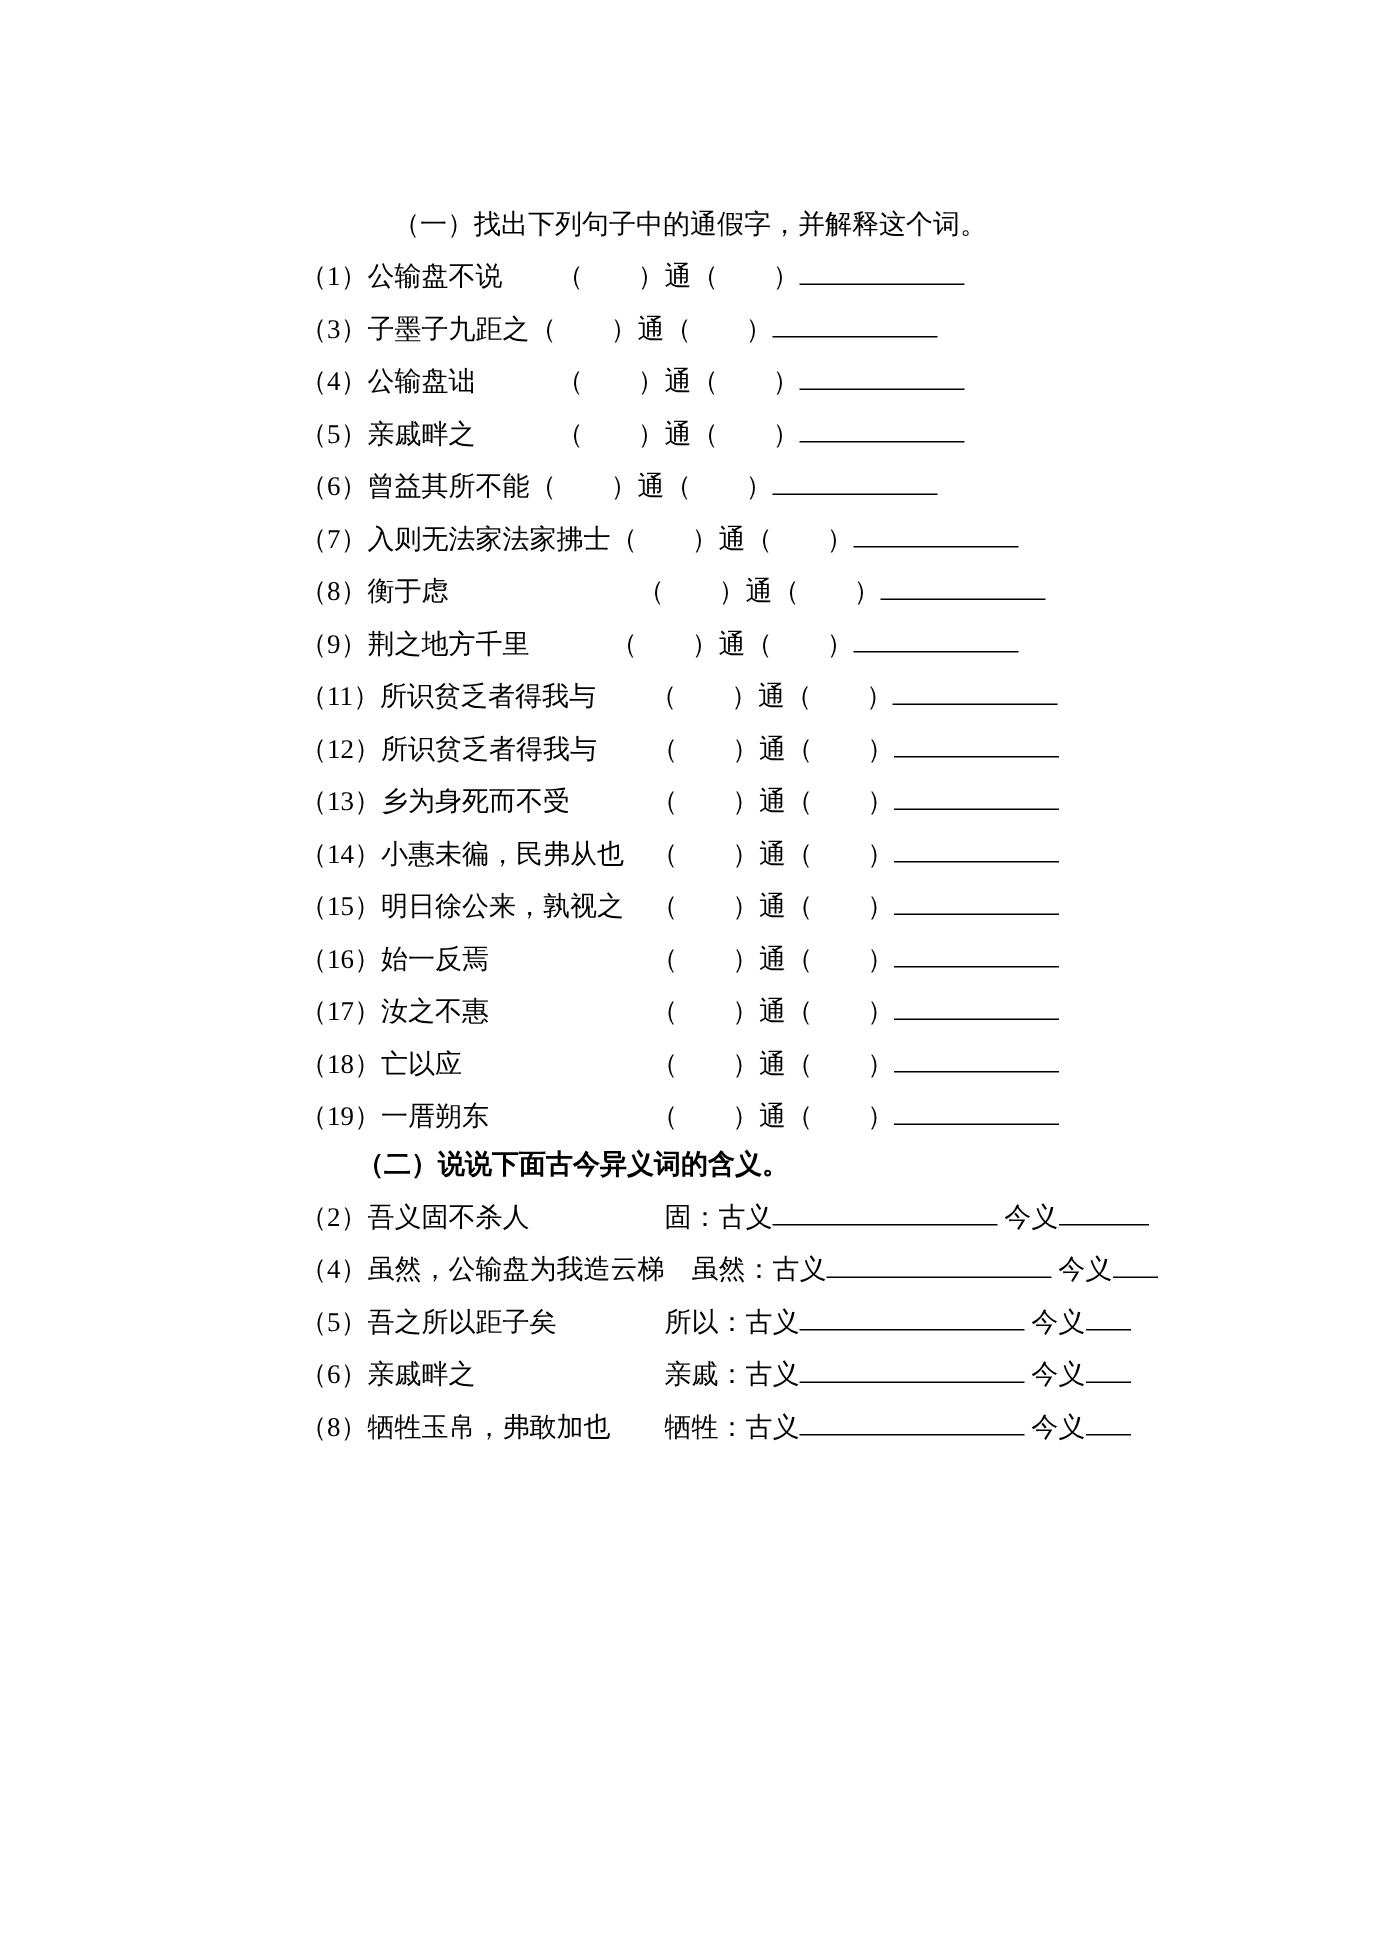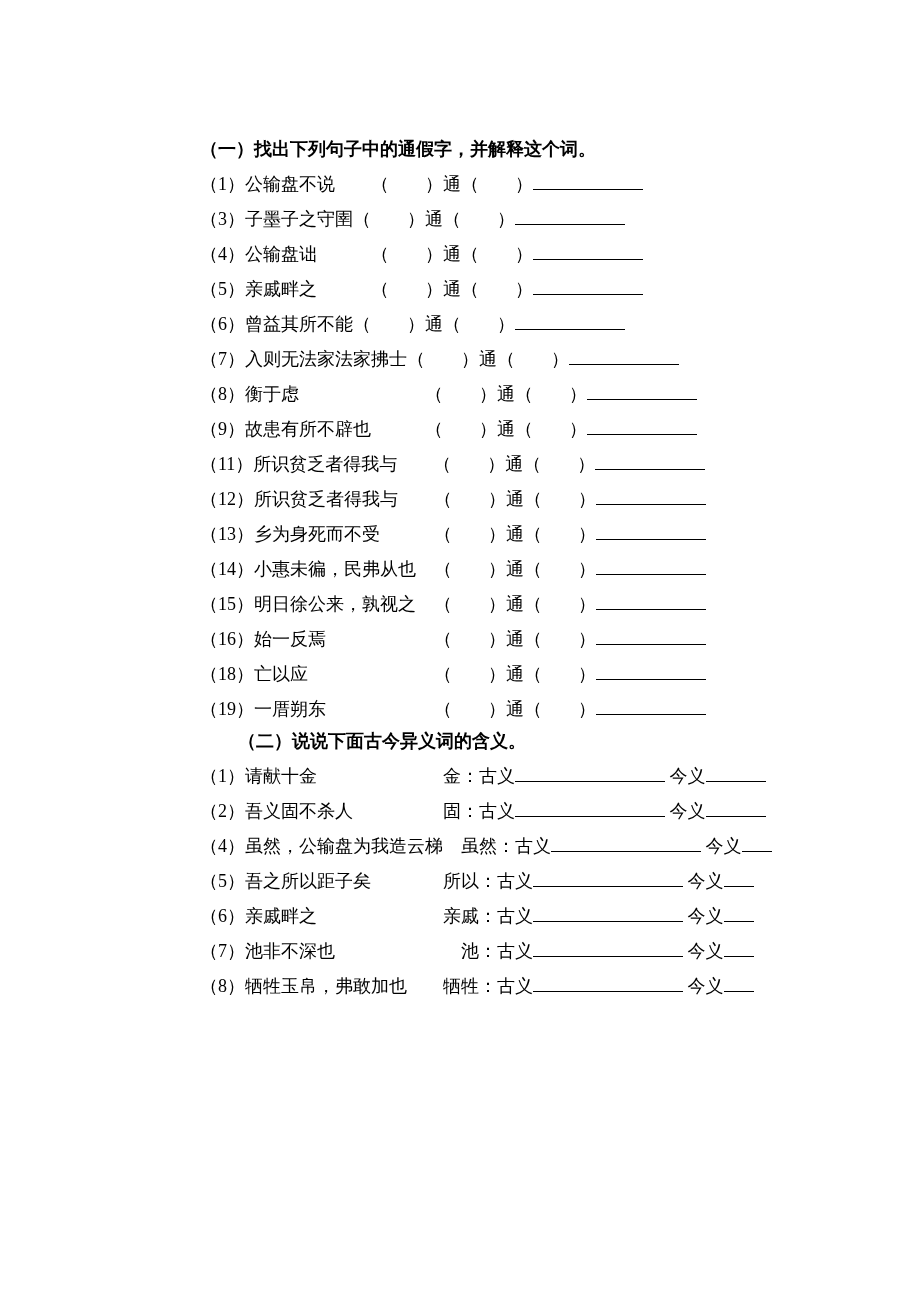--- a/index.html
+++ b/index.html
@@ -7,22 +7,23 @@
       background: #fff;
       width: 920px;
       height: 1300px;
       font-family: "SimSun", "宋体", serif;
       font-size: 18px;
       color: #000;
       padding: 140px 200px 0 200px;
       line-height: 1.0;
     }
     .section-title {
-      font-weight: bold;
+      font-weight: normal;
       margin-bottom: 14px;
+      text-align: center;
     }
     .section-title-2 {
       font-weight: bold;
       margin-top: 6px;
       margin-bottom: 14px;
       margin-left: 38px;
     }
     .line {
       margin-bottom: 14px;
       white-space: pre;
@@ -37,39 +38,38 @@
     .u-long { width: 150px; }
     .u-short { width: 60px; }
     .u-tiny { width: 30px; }
   </style>
 </head>
 <body>
 
 <div class="section-title">（一）找出下列句子中的通假字，并解释这个词。</div>
 <div id="section1-body">
     <div class="line"><span>（1）</span><span>公输盘不说　　（　　）通（　　）</span><span class="underline u-med"></span></div>
-    <div class="line"><span>（3）</span><span>子墨子之守圉（　　）通（　　）</span><span class="underline u-med"></span></div>
+    <div class="line"><span>（3）</span><span>子墨子九距之（　　）通（　　）</span><span class="underline u-med"></span></div>
     <div class="line"><span>（4）</span><span>公输盘诎　　　（　　）通（　　）</span><span class="underline u-med"></span></div>
     <div class="line"><span>（5）</span><span>亲戚畔之　　　（　　）通（　　）</span><span class="underline u-med"></span></div>
     <div class="line"><span>（6）</span><span>曾益其所不能（　　）通（　　）</span><span class="underline u-med"></span></div>
     <div class="line"><span>（7）</span><span>入则无法家法家拂士（　　）通（　　）</span><span class="underline u-med"></span></div>
     <div class="line"><span>（8）</span><span>衡于虑　　　　　　　（　　）通（　　）</span><span class="underline u-med"></span></div>
-    <div class="line"><span>（9）</span><span>故患有所不辟也　　　（　　）通（　　）</span><span class="underline u-med"></span></div>
+    <div class="line"><span>（9）</span><span>荆之地方千里　　　（　　）通（　　）</span><span class="underline u-med"></span></div>
     <div class="line"><span>（11）</span><span>所识贫乏者得我与　　（　　）通（　　）</span><span class="underline u-med"></span></div>
     <div class="line"><span>（12）</span><span>所识贫乏者得我与　　（　　）通（　　）</span><span class="underline u-med"></span></div>
     <div class="line"><span>（13）</span><span>乡为身死而不受　　　（　　）通（　　）</span><span class="underline u-med"></span></div>
     <div class="line"><span>（14）</span><span>小惠未徧，民弗从也　（　　）通（　　）</span><span class="underline u-med"></span></div>
     <div class="line"><span>（15）</span><span>明日徐公来，孰视之　（　　）通（　　）</span><span class="underline u-med"></span></div>
     <div class="line"><span>（16）</span><span>始一反焉　　　　　　（　　）通（　　）</span><span class="underline u-med"></span></div>
+    <div class="line"><span>（17）</span><span>汝之不惠　　　　　　（　　）通（　　）</span><span class="underline u-med"></span></div>
     <div class="line"><span>（18）</span><span>亡以应　　　　　　　（　　）通（　　）</span><span class="underline u-med"></span></div>
     <div class="line"><span>（19）</span><span>一厝朔东　　　　　　（　　）通（　　）</span><span class="underline u-med"></span></div>
   </div>
 
 <div class="section-title-2">（二）说说下面古今异义词的含义。</div>
 <div id="section2-body">
-    <div class="line"><span>（1）</span><span>请献十金　　　　　　　金：古义</span><span class="underline u-long"></span><span> 今义</span><span class="underline u-short"></span></div>
     <div class="line"><span>（2）</span><span>吾义固不杀人　　　　　固：古义</span><span class="underline u-long"></span><span> 今义</span><span class="underline u-short"></span></div>
     <div class="line"><span>（4）</span><span>虽然，公输盘为我造云梯　虽然：古义</span><span class="underline u-long"></span><span> 今义</span><span class="underline u-tiny"></span></div>
     <div class="line"><span>（5）</span><span>吾之所以距子矣　　　　所以：古义</span><span class="underline u-long"></span><span> 今义</span><span class="underline u-tiny"></span></div>
     <div class="line"><span>（6）</span><span>亲戚畔之　　　　　　　亲戚：古义</span><span class="underline u-long"></span><span> 今义</span><span class="underline u-tiny"></span></div>
-    <div class="line"><span>（7）</span><span>池非不深也　　　　　　　池：古义</span><span class="underline u-long"></span><span> 今义</span><span class="underline u-tiny"></span></div>
     <div class="line"><span>（8）</span><span>牺牲玉帛，弗敢加也　　牺牲：古义</span><span class="underline u-long"></span><span> 今义</span><span class="underline u-tiny"></span></div>
   </div>
 
 </body></html>

